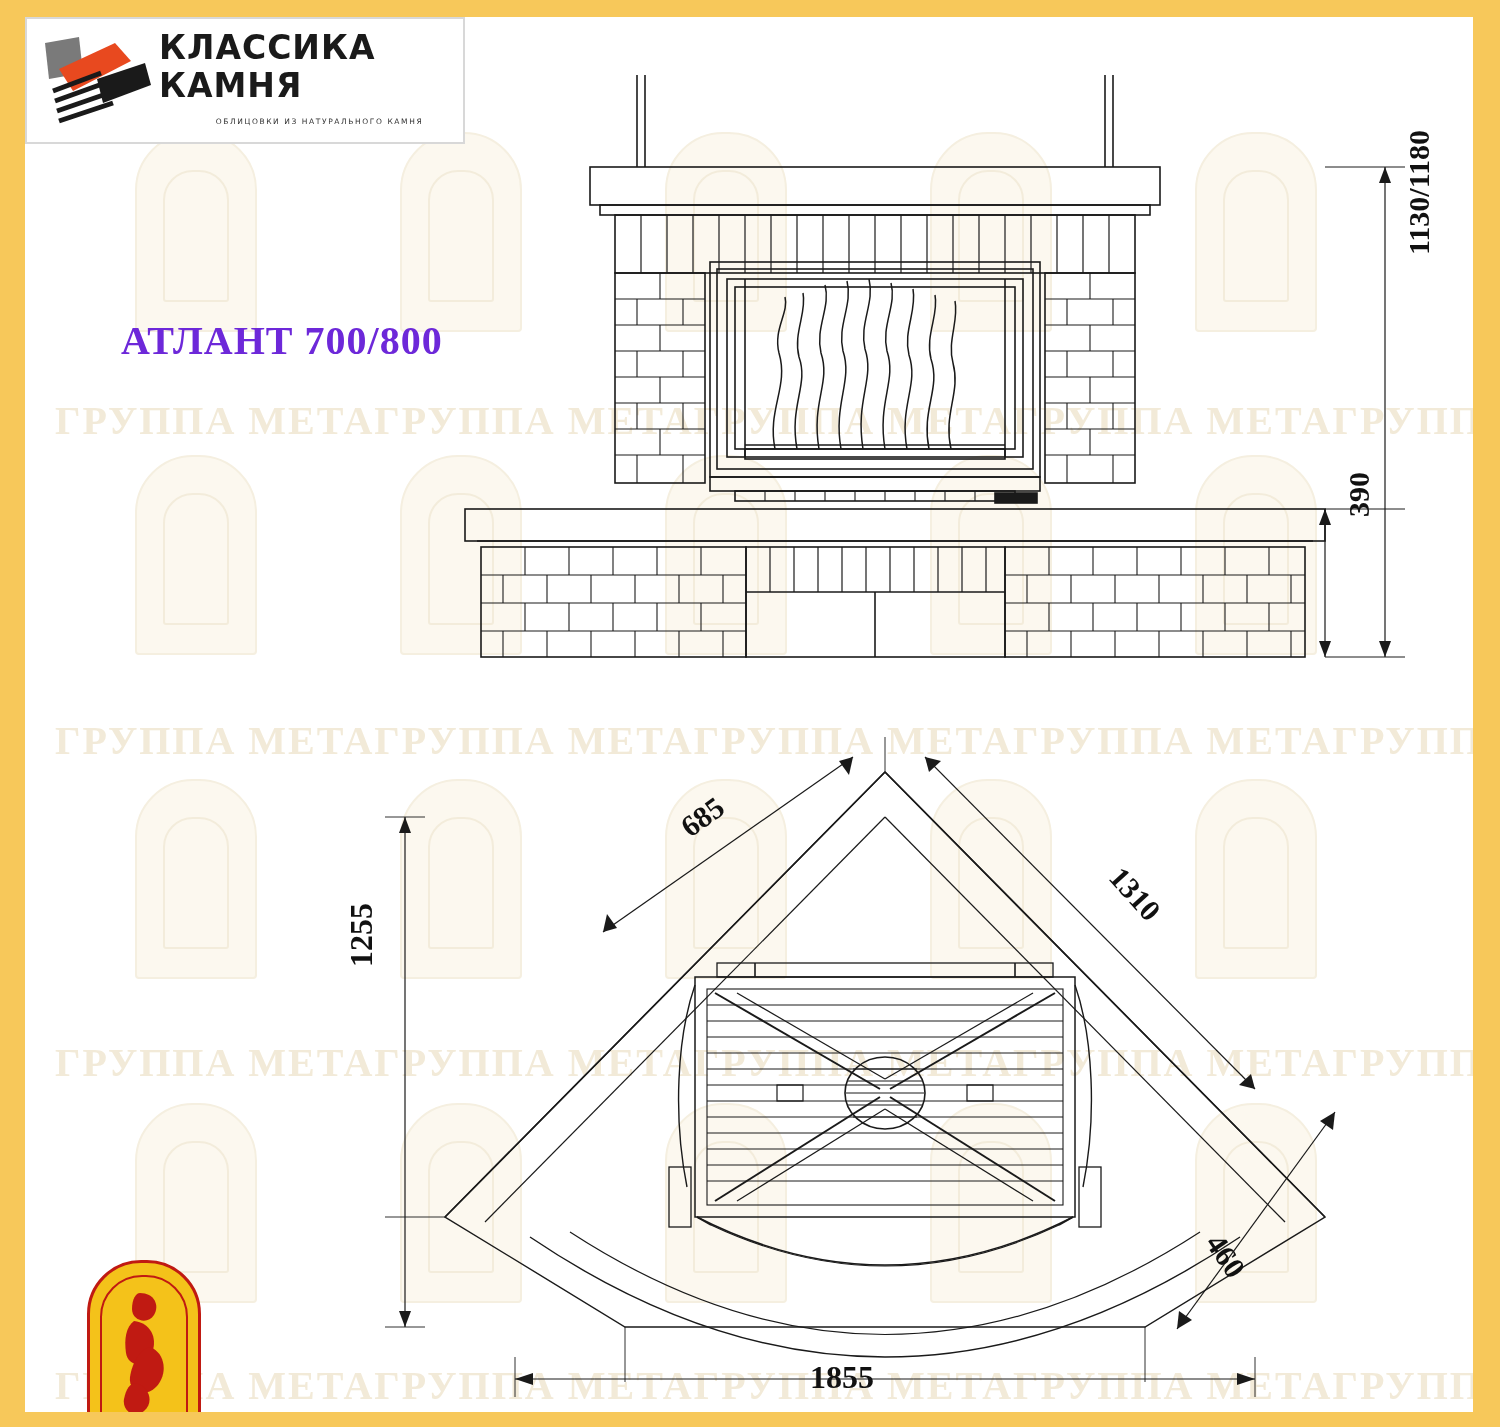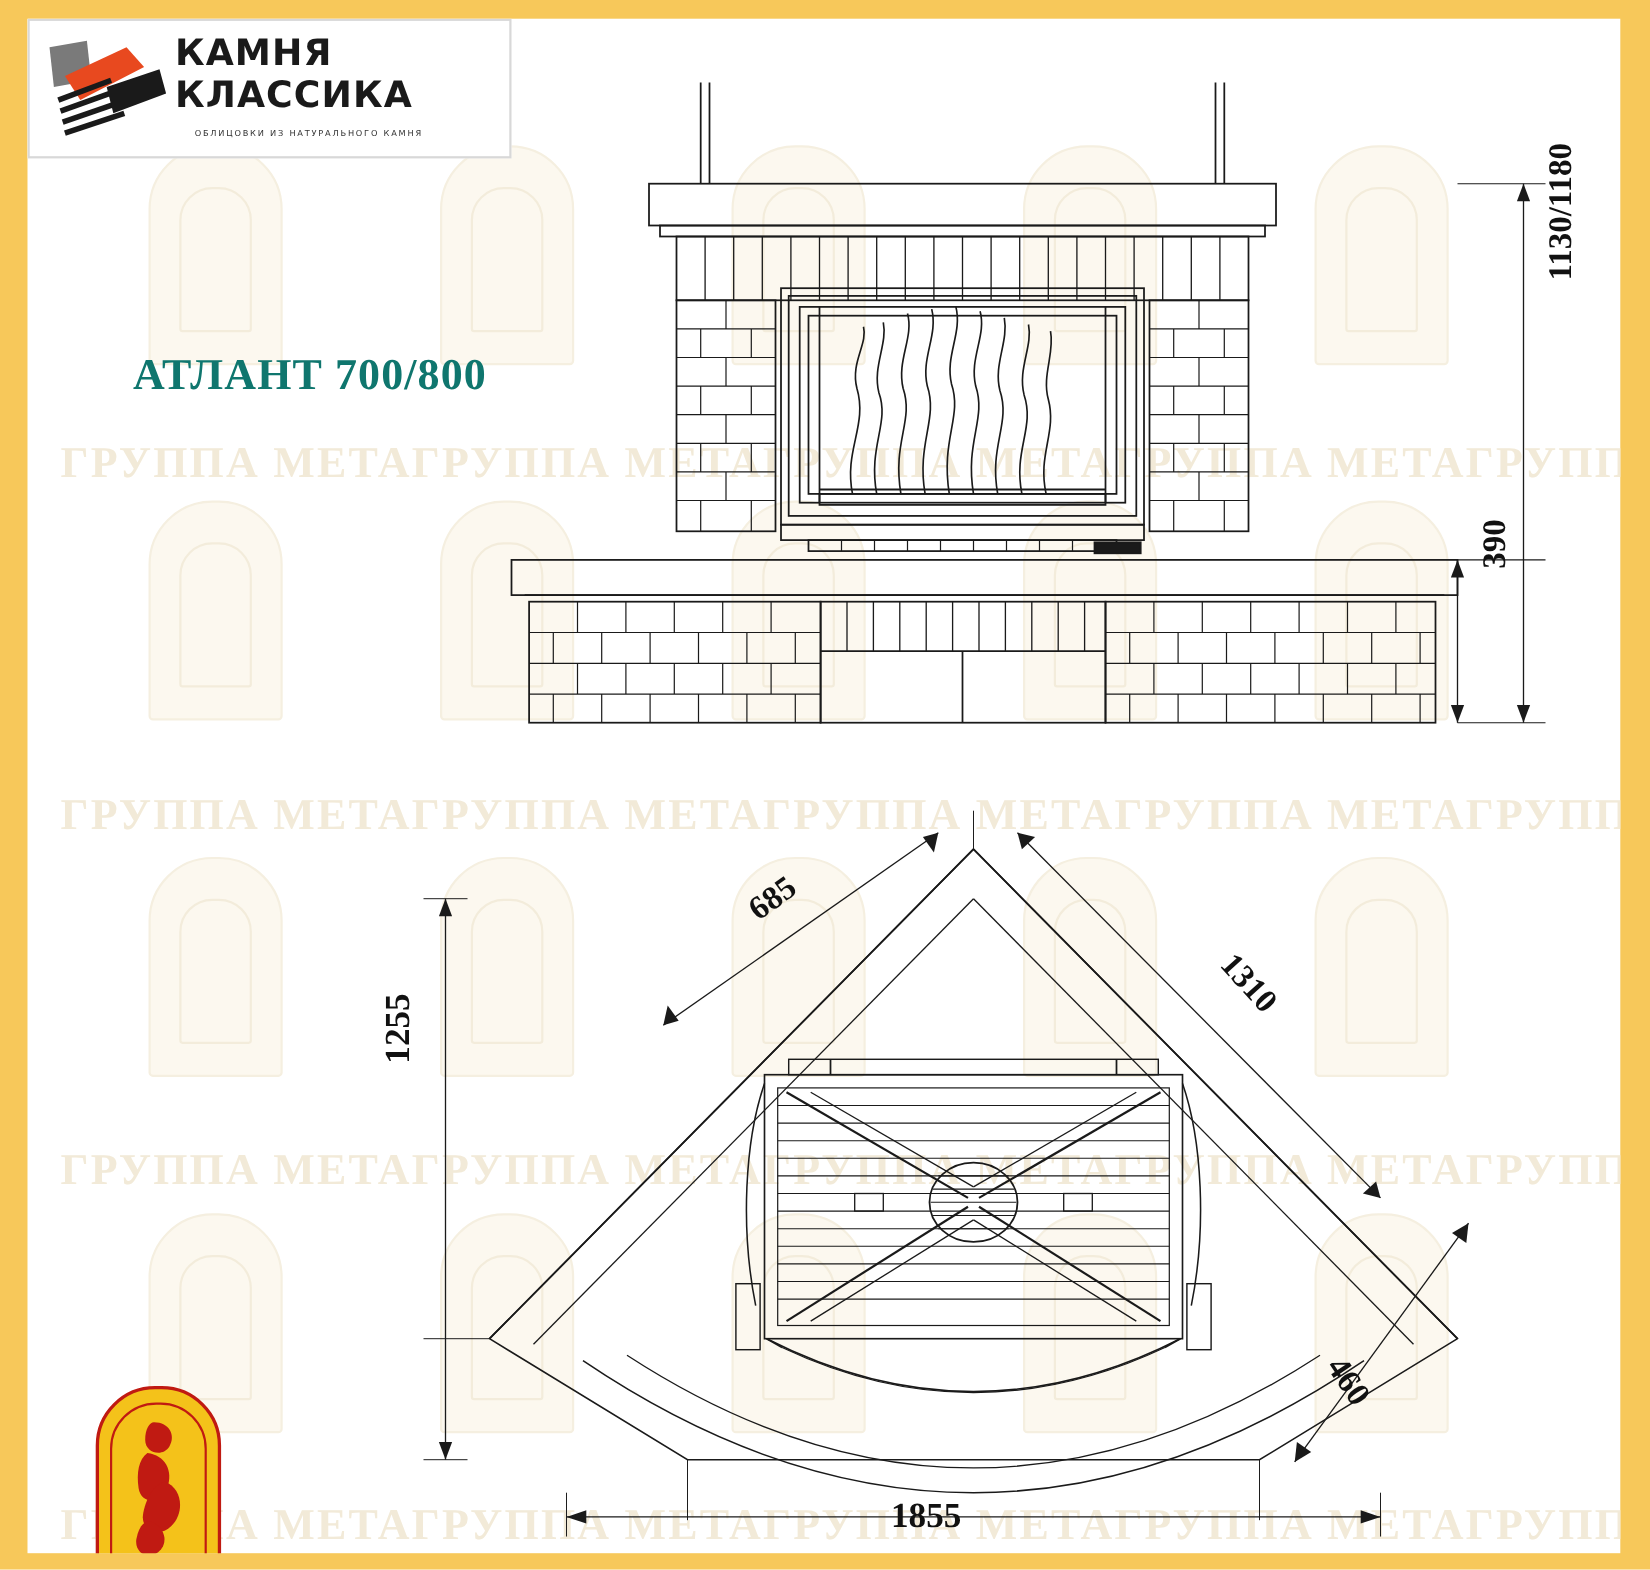--- a/index.html
+++ b/index.html
@@ -99,31 +99,32 @@
   }
   #logo .lg-sub {
     position: absolute;
     left: 150px;
     top: 98px;
     width: 285px;
     font-family: "DejaVu Sans", sans-serif;
     font-size: 7.5px;
     letter-spacing: 1.6px;
     color: #333;
+    text-align: center;
   }
 
   
   #model-title {
     position: absolute;
     left: 96px;
     top: 300px;
     font-family: "Liberation Serif", serif;
     font-weight: bold;
     font-size: 40px;
-    color: #0f766e;
+    color: #6d28d9;
     letter-spacing: 1px;
     white-space: nowrap;
   }
 
   
   .dwg {
     position: absolute;
   }
   .dim-label {
     position: absolute;
@@ -538,22 +539,22 @@
           <g stroke="#1a1a1a" stroke-width="5" fill="none">
             <line x1="14" y1="58" x2="62" y2="40"></line>
             <line x1="16" y1="68" x2="66" y2="50"></line>
             <line x1="18" y1="78" x2="70" y2="60"></line>
             <line x1="20" y1="88" x2="74" y2="70"></line>
           </g>
           <path d="M58 46 L106 30 L112 52 L64 70 Z" fill="#1a1a1a"></path>
         </g>
       </svg>
       <div class="lg-title">
+        <div>КЛАССИКА</div>
         <div>КАМНЯ</div>
-        <div>КЛАССИКА</div>
       </div>
       <div class="lg-sub">ОБЛИЦОВКИ ИЗ НАТУРАЛЬНОГО КАМНЯ</div>
     </div>
 
     <div id="model-title">АТЛАНТ 700/800</div>
 
     <div id="emblem">
       <div class="em-inner"></div>
       <svg style="position:absolute; left:20px; top:24px;" width="68" height="130" viewBox="0 0 68 130">
         <g fill="#c01a12">

